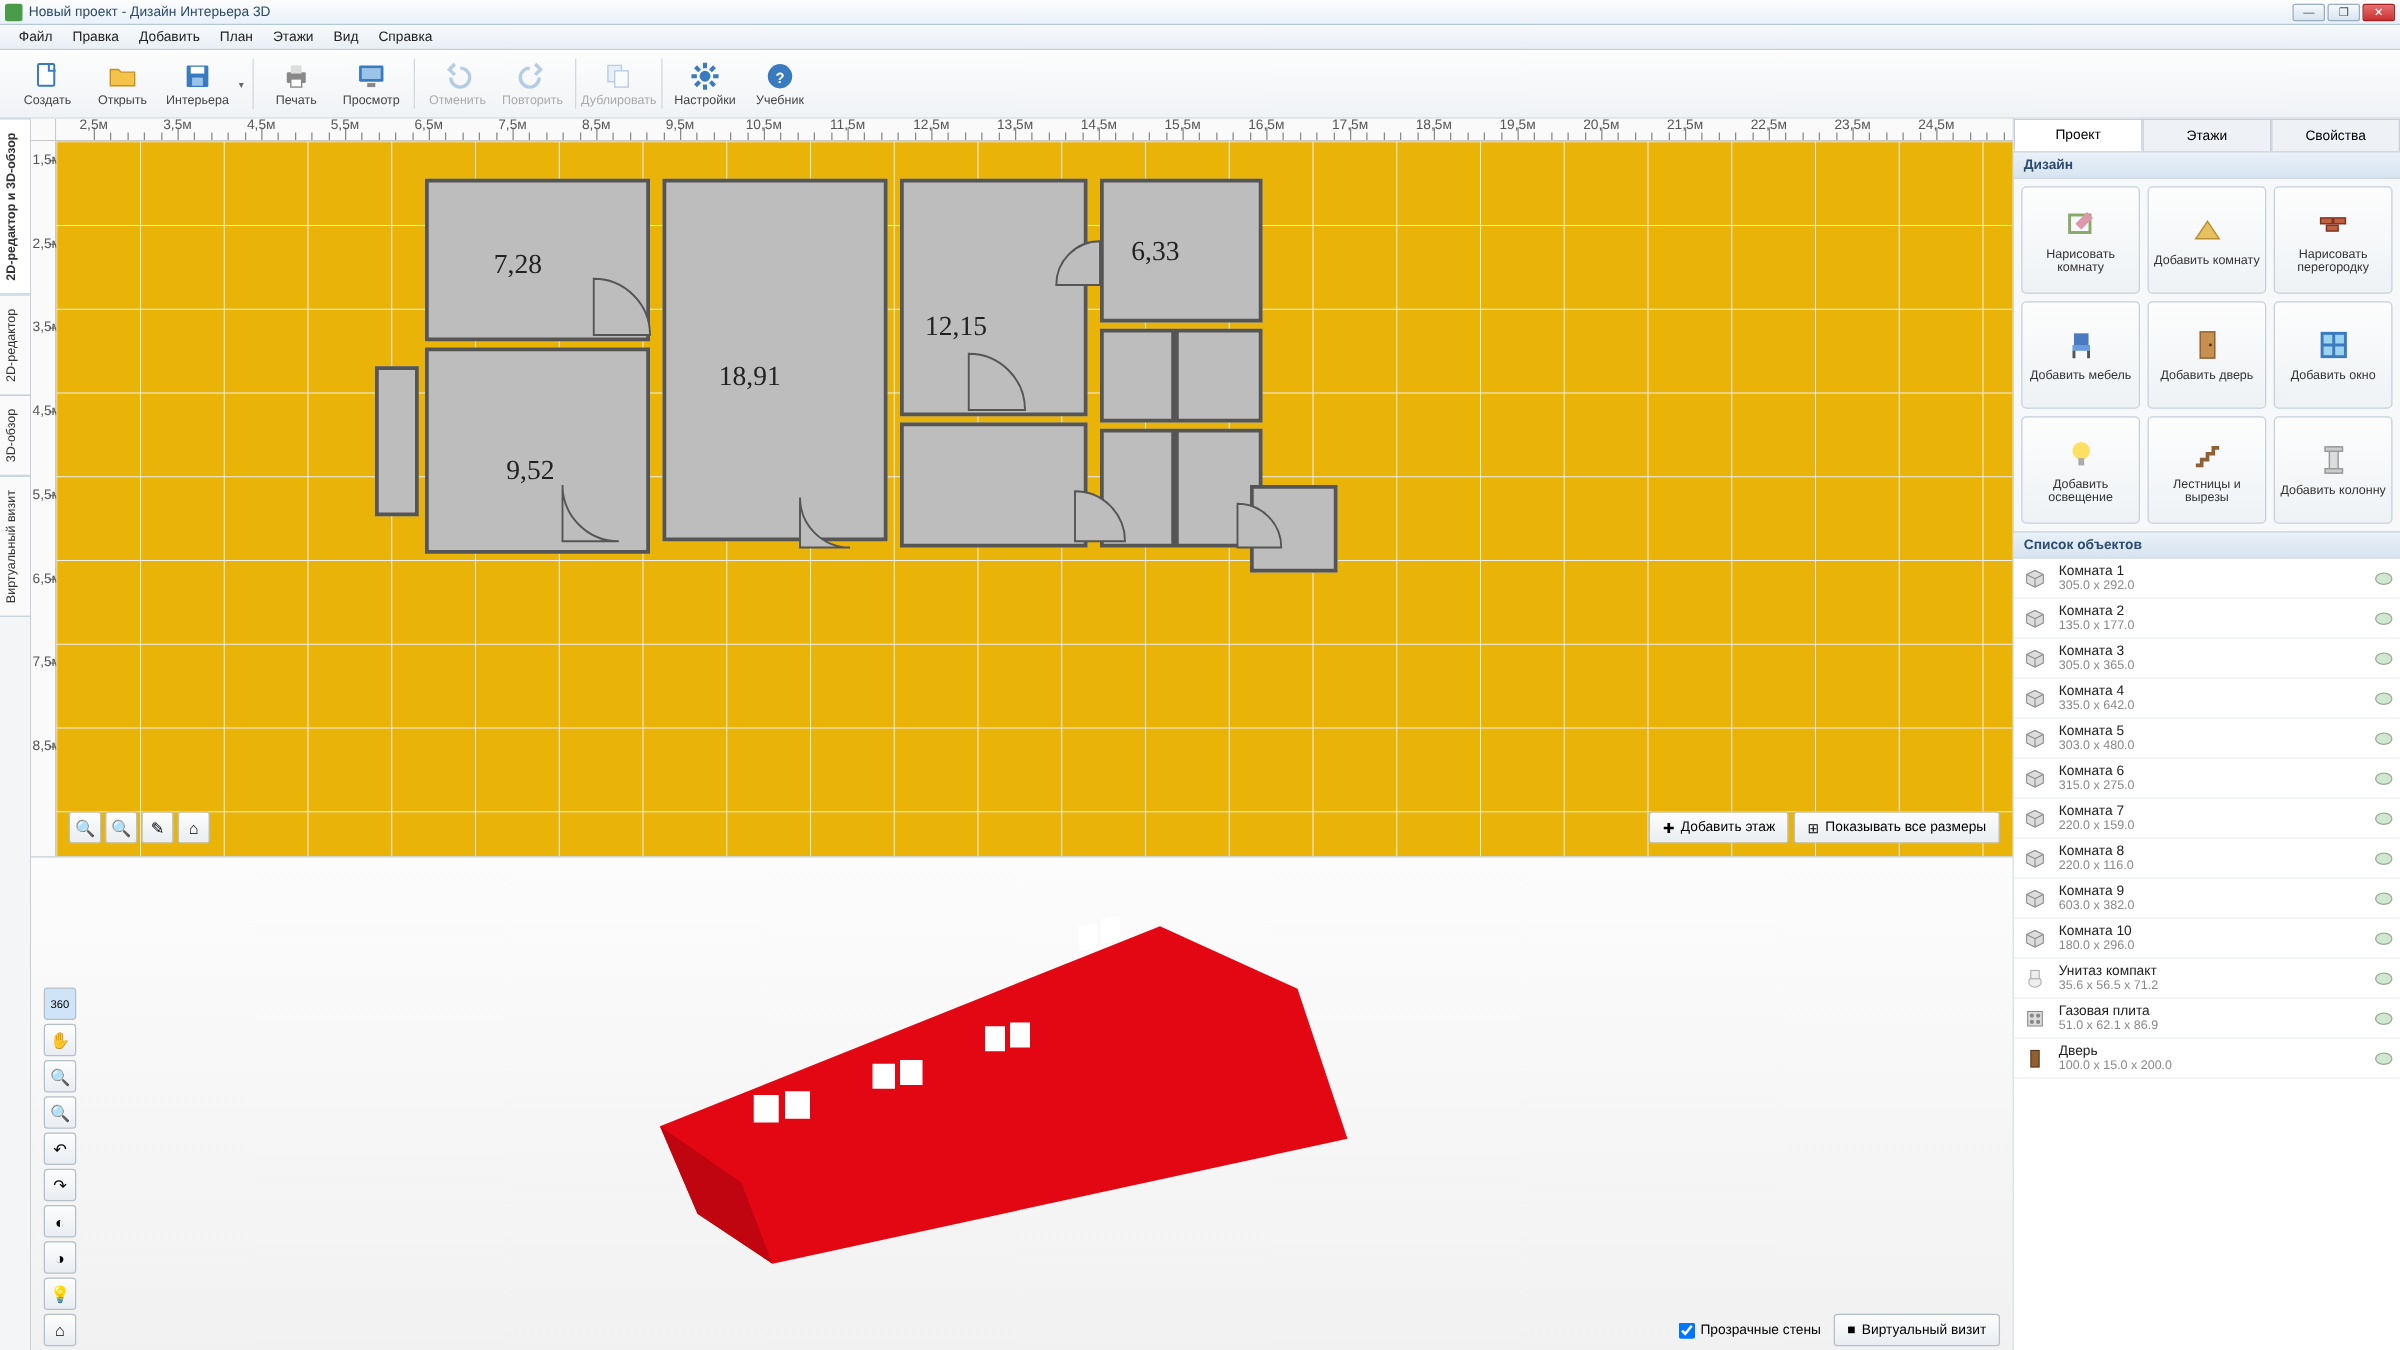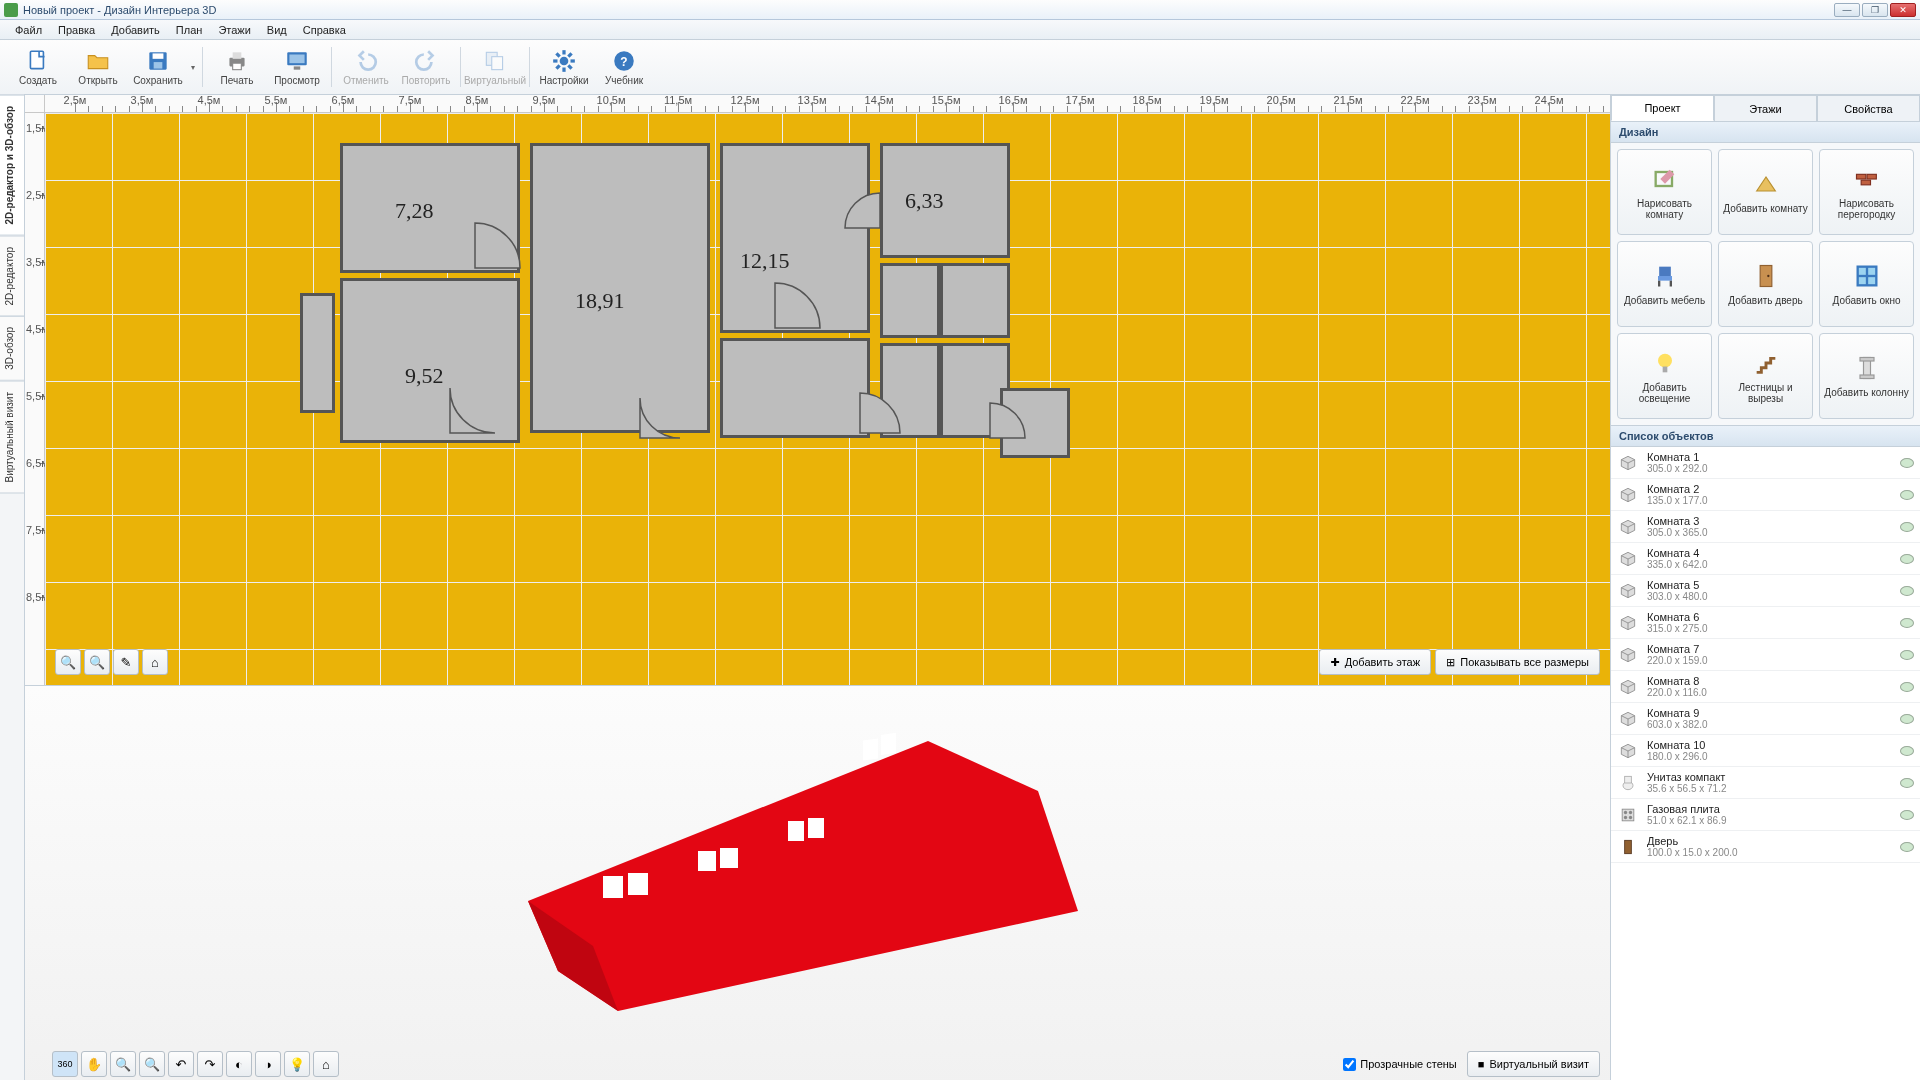--- a/index.html
+++ b/index.html
@@ -54,21 +54,21 @@
 .room::before { content:""; position:absolute; inset:-9px; border:6px solid transparent; background:repeating-linear-gradient(45deg,#888 0 3px,transparent 3px 7px); z-index:-1; }
 
 .plan-toolbar { position:absolute; left:10px; bottom:10px; display:flex; gap:3px; }
 .plan-toolbar .pbtn, .pbtn { width:26px; height:26px; background:linear-gradient(#fdfdfd,#e9edf1); border:1px solid #b5bfc8; border-radius:3px; display:flex; align-items:center; justify-content:center; cursor:pointer; font-size:13px; }
 .plan-right-btns { position:absolute; right:10px; bottom:10px; display:flex; gap:4px; }
 .plan-right-btns .wbtn { height:26px; padding:0 10px; background:linear-gradient(#fdfdfd,#e9edf1); border:1px solid #b5bfc8; border-radius:3px; display:flex; align-items:center; gap:5px; cursor:pointer; }
 
 
 .view3d { height:400px; background:linear-gradient(#fcfcfc,#f1f1f1); border-top:1px solid #c5d0da; position:relative; overflow:hidden; }
 .view3d svg { position:absolute; left:50%; top:45%; transform:translate(-50%,-50%); }
-.view3d-toolbar { position:absolute; left:27px; bottom:8px; display:flex; gap:3px; }
+.view3d-toolbar { position:absolute; left:10px; bottom:8px; display:flex; gap:3px;flex-direction:column; }
 .view3d-right { position:absolute; right:10px; bottom:8px; display:flex; align-items:center; gap:10px; }
 .view3d-right label { display:flex; align-items:center; gap:4px; }
 .wbtn2 { height:26px; padding:0 10px; background:linear-gradient(#fdfdfd,#e9edf1); border:1px solid #b5bfc8; border-radius:3px; display:flex; align-items:center; gap:5px; cursor:pointer; }
 
 
 .sidebar { width:310px; background:#f6f8fa; border-left:1px solid #c5d0da; display:flex; flex-direction:column; }
 .sb-tabs { display:flex; height:26px; background:#e9eef3; }
 .sb-tab { flex:1; display:flex; align-items:center; justify-content:center; border:1px solid #c5d0da; border-bottom:none; background:#eef2f6; cursor:pointer; font-size:11px; }
 .sb-tab.active { background:#fff; border-bottom:1px solid #fff; }
 .sb-section-h { background:linear-gradient(#e9f1f9,#d7e4f0); padding:4px 8px; font-weight:bold; color:#2c4b6d; border-top:1px solid #c5d0da; border-bottom:1px solid #c5d0da; }
@@ -129,21 +129,21 @@
       <div class="lbl">Открыть</div>
     </div>
     <div class="tb-btn">
       <div class="ico">
         <svg width="26" height="26" viewBox="0 0 24 24">
           <rect x="4" y="4" width="16" height="16" rx="1" fill="#3a7ac0"></rect>
           <rect x="7" y="5" width="10" height="5" fill="#fff"></rect>
           <rect x="8" y="13" width="8" height="6" fill="#9cc4e8"></rect>
         </svg>
       </div>
-      <div class="lbl">Сохранить</div>
+      <div class="lbl">Интерьера</div>
     </div>
     <div class="tb-drop">▾</div>
     <div class="tb-sep"></div>
     <div class="tb-btn">
       <div class="ico">
         <svg width="26" height="26" viewBox="0 0 24 24">
           <rect x="5" y="9" width="14" height="8" fill="#888" rx="1"></rect>
           <rect x="8" y="4" width="8" height="6" fill="#ddd"></rect>
           <rect x="8" y="14" width="8" height="6" fill="#fff" stroke="#888"></rect>
         </svg>
@@ -180,21 +180,21 @@
       <div class="lbl">Повторить</div>
     </div>
     <div class="tb-sep"></div>
     <div class="tb-btn disabled">
       <div class="ico">
         <svg width="26" height="26" viewBox="0 0 24 24">
           <rect x="4" y="4" width="10" height="12" fill="#cde" stroke="#3a7ac0"></rect>
           <rect x="9" y="8" width="10" height="12" fill="#fff" stroke="#3a7ac0"></rect>
         </svg>
       </div>
-      <div class="lbl">Виртуальный</div>
+      <div class="lbl">Дублировать</div>
     </div>
     <div class="tb-sep"></div>
     <div class="tb-btn">
       <div class="ico">
         <svg width="26" height="26" viewBox="0 0 24 24">
           <circle cx="12" cy="12" r="4" fill="#3a7ac0"></circle>
           <g stroke="#3a7ac0" stroke-width="3">
             <line x1="12" y1="2" x2="12" y2="6"></line>
             <line x1="12" y1="18" x2="12" y2="22"></line>
             <line x1="2" y1="12" x2="6" y2="12"></line>

